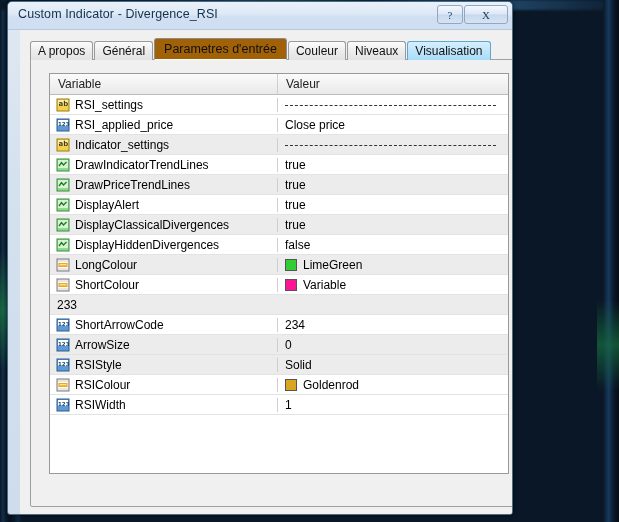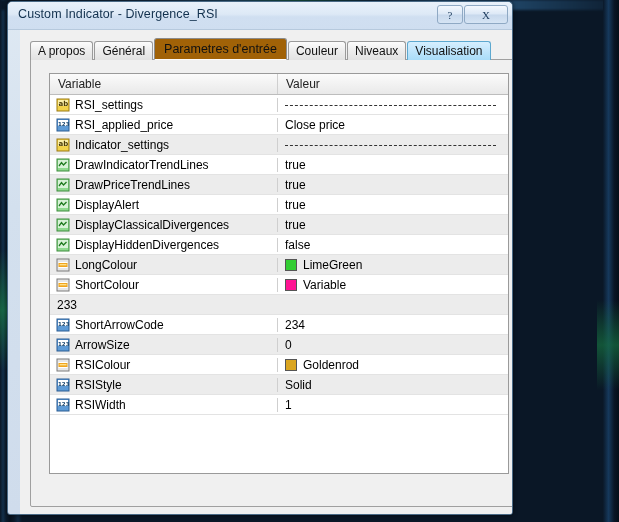--- a/index.html
+++ b/index.html
@@ -446,50 +446,50 @@
                       <rect x="2" y="2" width="10" height="6" fill="#ffffff"></rect>
                       <text x="2" y="7.5" font-size="5.5" fill="#17456f" font-family="&quot;DejaVu Sans&quot;, sans-serif" font-weight="bold">123</text>
                     </svg>
                   </span>
                   <span class="rowlabel">ArrowSize</span>
                 </div>
                 <div class="cell-val">
                   <span>0</span>
                 </div>
               </div>
+              <div class="row alt">
+                <div class="cell-var">
+                  <span class="ticon">
+                    <svg width="14" height="14" viewBox="0 0 14 14">
+                      <rect x="1" y="1" width="12" height="12" fill="#5E9BD6" stroke="#2b5d93" stroke-width="1"></rect>
+                      <rect x="2" y="2" width="10" height="6" fill="#ffffff"></rect>
+                      <text x="2" y="7.5" font-size="5.5" fill="#17456f" font-family="&quot;DejaVu Sans&quot;, sans-serif" font-weight="bold">123</text>
+                    </svg>
+                  </span>
+                  <span class="rowlabel">RSIStyle</span>
+                </div>
+                <div class="cell-val">
+                  <span>Solid</span>
+                </div>
+              </div>
               <div class="row">
                 <div class="cell-var">
                   <span class="ticon">
                     <svg width="14" height="14" viewBox="0 0 14 14">
                       <rect x="1" y="1" width="12" height="12" fill="#E7E7E7" stroke="#7a7a7a" stroke-width="1"></rect>
                       <rect x="2.5" y="4" width="9" height="6" fill="#ffffff"></rect>
                       <rect x="2.5" y="5" width="9" height="4" fill="#F0A51E"></rect>
                       <rect x="3.5" y="6" width="7" height="1.4" fill="#FFE08A"></rect>
                     </svg>
                   </span>
                   <span class="rowlabel">RSIColour</span>
                 </div>
                 <div class="cell-val">
                   <span class="swatch" style="background: rgb(218, 165, 32);"></span>
                   <span>Goldenrod</span>
-                </div>
-              </div>
-              <div class="row alt">
-                <div class="cell-var">
-                  <span class="ticon">
-                    <svg width="14" height="14" viewBox="0 0 14 14">
-                      <rect x="1" y="1" width="12" height="12" fill="#5E9BD6" stroke="#2b5d93" stroke-width="1"></rect>
-                      <rect x="2" y="2" width="10" height="6" fill="#ffffff"></rect>
-                      <text x="2" y="7.5" font-size="5.5" fill="#17456f" font-family="&quot;DejaVu Sans&quot;, sans-serif" font-weight="bold">123</text>
-                    </svg>
-                  </span>
-                  <span class="rowlabel">RSIStyle</span>
-                </div>
-                <div class="cell-val">
-                  <span>Solid</span>
                 </div>
               </div>
               <div class="row">
                 <div class="cell-var">
                   <span class="ticon">
                     <svg width="14" height="14" viewBox="0 0 14 14">
                       <rect x="1" y="1" width="12" height="12" fill="#5E9BD6" stroke="#2b5d93" stroke-width="1"></rect>
                       <rect x="2" y="2" width="10" height="6" fill="#ffffff"></rect>
                       <text x="2" y="7.5" font-size="5.5" fill="#17456f" font-family="&quot;DejaVu Sans&quot;, sans-serif" font-weight="bold">123</text>
                     </svg>

